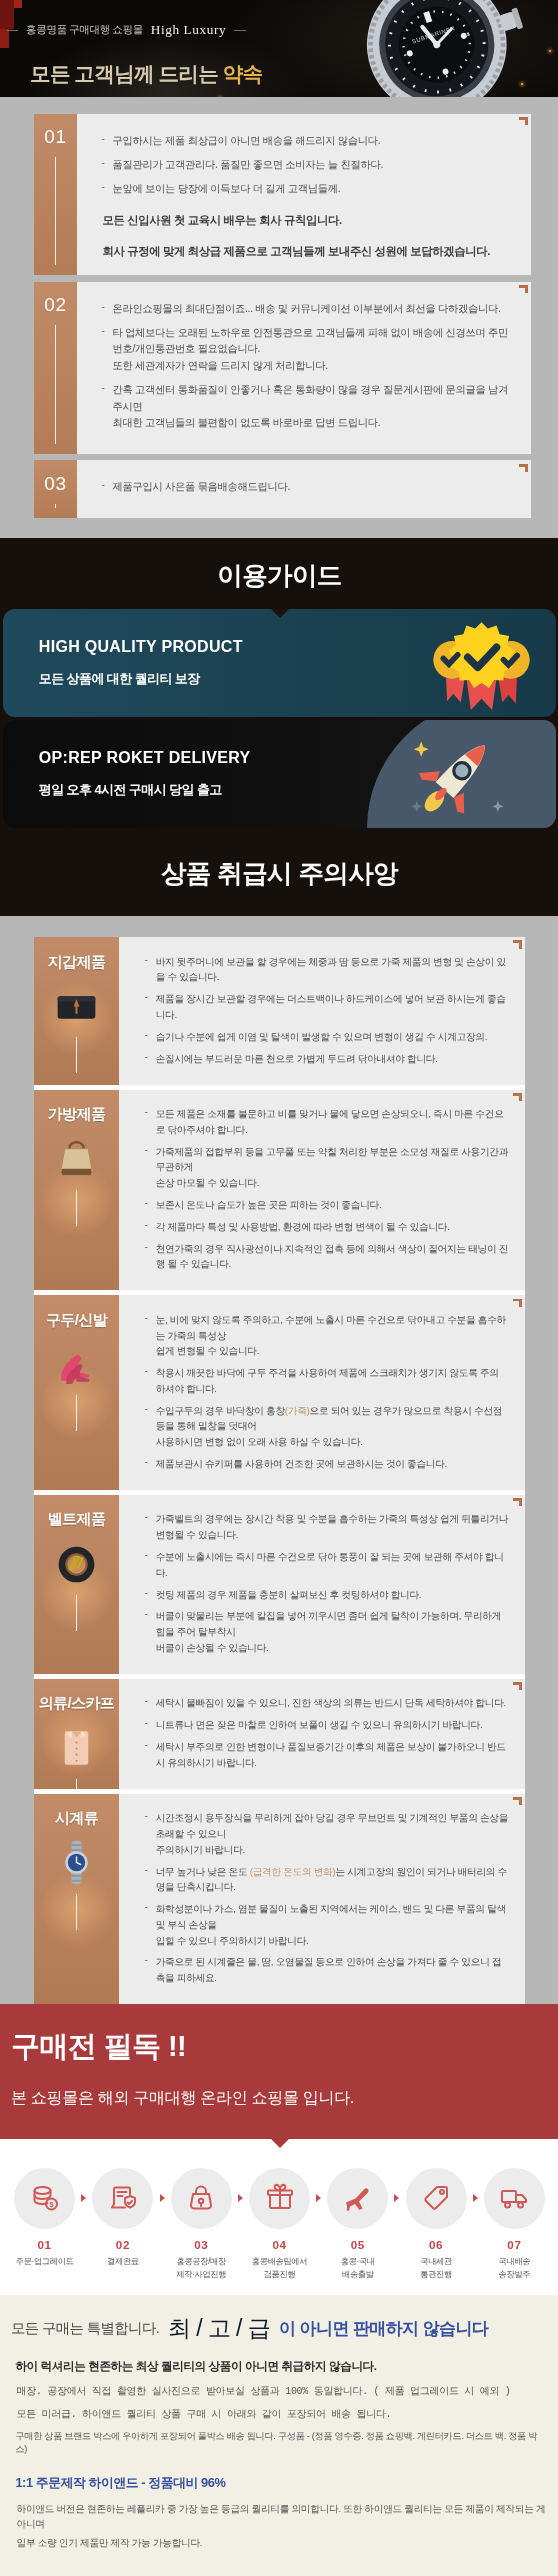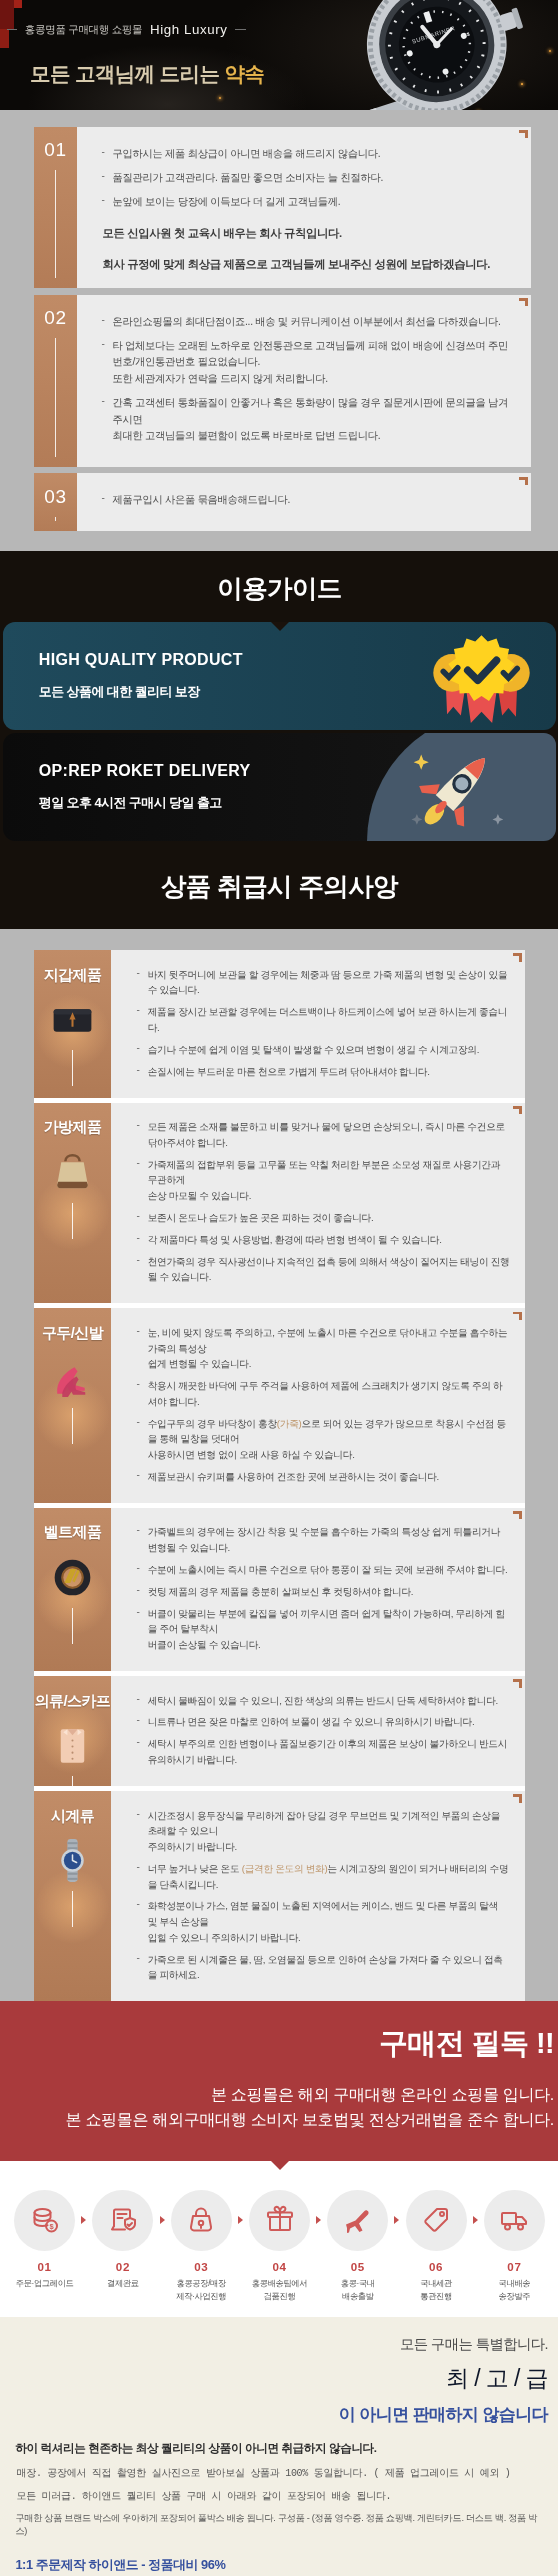--- a/index.html
+++ b/index.html
@@ -1,22 +1,22 @@
 <!DOCTYPE html>
 <html style="font-size:9px"><head>
 <meta charset="utf-8">
 <style>
   html,body{margin:0;padding:0;background:#b7b7b7;font-family:"Liberation Sans",sans-serif;}
   .page{width:559px;margin:0 auto;background:#b7b7b7;overflow:hidden;}
 
   
-  .banner{position:relative;height:110px;background:
+  .banner{position:relative;height:97px;background:
     radial-gradient(ellipse 233px 100px at 30% 95%, rgba(120,110,100,.25), transparent 60%),
     radial-gradient(ellipse 277px 122px at 75% 40%, rgba(70,60,50,.35), transparent 70%),
-    #0b0907;overflow:hidden;}
+    #0b0907;overflow:hidden;font-family:Liberation Serif, serif;}
   .deco-squares{position:absolute;left:0;top:0;}
   .deco-squares i{position:absolute;display:block;}
   .dsq1{left:0;top:0;width:14.4px;height:29px;background:#6e1410;}
   .dsq2{left:0;top:29px;width:9px;height:19px;background:#8e1d14;}
   .dsq3{left:14.4px;top:0;width:7.8px;height:7.8px;background:#a32218;}
   .banner-head{position:absolute;left:6.7px;top:22px;width:239px;display:flex;align-items:center;gap:7.8px;}
   .banner-head .rule{flex:1;height:0.6px;background:#6f6f6f;}
   .banner-tagline{color:#c9c7c2;font-size:10.5px;white-space:nowrap;letter-spacing:-0.3px;}
   .banner-brand{color:#f2f1ee;font-size:13.3px;white-space:nowrap;letter-spacing:0.6px;}
   .banner-title{position:absolute;left:30px;top:60px;font-size:20.5px;font-weight:bold;letter-spacing:-0.6px;}
@@ -59,51 +59,51 @@
   .card-h{color:#fff;font-size:16px;font-weight:bold;letter-spacing:0.3px;margin-bottom:14.4px;}
   .card-s{color:#fff;font-size:13px;font-weight:bold;letter-spacing:-0.6px;}
   .card-art{position:absolute;right:15.5px;top:0;height:100%;}
   .planet{position:absolute;right:-72px;top:-22px;width:261px;height:261px;border-radius:50%;background:#46586a;}
   .care-band-title{color:#fff;font-size:25.5px;font-weight:bold;text-align:center;padding:24.4px 0 25.5px 0;letter-spacing:-0.6px;}
 
   
   .care-rows{padding-top:21px;}
   .c-row{display:flex;margin:0 34px;}
   .row-gap{height:5px;background:#ffffff;margin:0 34px;}
-  .c-label-col{width:77px;flex-shrink:0;position:relative;color:#fff;
+  .c-label-col{width:85px;flex-shrink:0;position:relative;color:#fff;
     background:radial-gradient(circle 53px at 50% 55%, #d9a06c 0%, rgba(217,160,108,0) 70%),linear-gradient(180deg,#c18c67,#b07a55);
     display:flex;flex-direction:column;align-items:center;}
   .c-label{font-size:15px;font-weight:bold;margin-top:15.5px;letter-spacing:-0.6px;text-shadow:0 0.6px 1.1px rgba(0,0,0,.25);}
   .c-icon{margin-top:9px;}
   .c-hairline{width:0.6px;background:rgba(255,255,255,.9);flex:1;margin:5.5px 0 0 0;max-height:36px;}
   .c-body{flex:1;background:#ececec;position:relative;padding:16.6px 15.5px 12.2px 25.5px;}
   .c-body .bullet{margin-bottom:6.1px;}
   .c-body .bl{font-size:9.7px;line-height:1.62;}
   .tan-text{color:#bd9468;}
 
   
-  .notice{position:relative;background:#a93a3c;color:#fff;text-align:right;padding:23px 5px 28px 11px;}
+  .notice{position:relative;background:#a93a3c;color:#fff;text-align:left;padding:23px 5px 28px 11px;}
   .notice-title{font-size:29px;font-weight:bold;letter-spacing:-0.6px;margin-bottom:19px;}
   .notice-line{font-size:16px;line-height:1.55;letter-spacing:-0.3px;}
   .tail-red{position:absolute;left:50%;bottom:-9px;transform:translateX(-50%);width:0;height:0;
     border-left:9.4px solid transparent;border-right:9.4px solid transparent;border-top:9.4px solid #a93a3c;z-index:4;}
 
   
   .steps-wrap{background:#ffffff;padding:29px 0 14.4px 0;}
   .steps{display:flex;align-items:flex-start;justify-content:center;gap:0;padding:0 10px;}
   .step{width:65px;display:flex;flex-direction:column;align-items:center;}
   .step-circle{width:61px;height:61px;border-radius:50%;background:#ececec;display:flex;align-items:center;justify-content:center;}
   .step-num{color:#c24746;font-size:11.6px;font-weight:bold;margin-top:9px;letter-spacing:0.6px;}
   .step-label{color:#555;font-size:8.3px;line-height:1.55;text-align:center;margin-top:4.4px;letter-spacing:-0.4px;}
   .step-arrow{width:13.3px;height:61px;display:flex;align-items:center;justify-content:center;flex-shrink:0;}
   .step-arrow i{width:0;height:0;border-top:4.4px solid transparent;border-bottom:4.4px solid transparent;border-left:5.5px solid #c4504e;}
 
   
   .premium{background:#f2efe4;padding:18px 11px 25.5px 11px;}
-  .prem-headline{display:flex;align-items:flex-end;gap:9px;margin:0 0 14.4px 0;flex-wrap:nowrap;flex-direction:column;}
+  .prem-headline{display:flex;align-items:center;gap:9px;margin:0 0 14.4px 0;flex-wrap:nowrap;}
   .prem-lead{color:#4a4a4a;font-size:14.4px;letter-spacing:-0.6px;}
   .prem-big{color:#0f172a;font-size:23px;font-weight:normal;letter-spacing:-0.6px;}
   .prem-blue{color:#35509e;font-size:17px;font-weight:bold;letter-spacing:-0.6px;}
   .prem-p1{color:#2e2e2e;font-size:11.6px;font-weight:bold;letter-spacing:-0.4px;margin:0 0 10px 4.4px;}
   .prem-p{color:#555;font-size:10px;letter-spacing:-0.3px;margin:0 0 9px 5.5px;font-family:Liberation Mono, monospace;}
   .prem-p4{color:#555;font-size:9.2px;letter-spacing:-0.3px;margin:0 0 19px 4.4px;}
   .prem-subtitle{color:#35509e;font-size:12.8px;font-weight:bold;letter-spacing:-0.4px;margin:14.4px 0 9px 4.4px;}
   .prem-line{color:#555;font-size:9.7px;letter-spacing:-0.3px;line-height:1.55;margin:0 0 3.9px 5.5px;}
 </style>
 </head>
@@ -557,21 +557,20 @@
             <div class="bl"><span>가죽으로 된 시계줄은 물, 땀, 오염물질 등으로 인하여 손상을 가져다 줄 수 있으니 접촉을 피하세요.</span></div>
           </div>
         </div>
       </div>
     </div>
 
   <div class="notice">
     <div class="notice-title">구매전 필독 !!</div>
     <div id="notice-lines">
         <div class="notice-line">본 쇼핑몰은 해외 구매대행 온라인 쇼핑몰 입니다.</div>
-        <div class="notice-line">본 쇼핑몰은 해외구매대행  소비자 보호법및 전상거래법을 준수 합니다.</div>
       </div>
     <div class="tail-red"></div>
   </div>
 
   <div class="steps-wrap">
     <div class="steps" id="steps">
         <div class="step">
           <div class="step-circle">
             <svg width="32" height="32" viewBox="0 0 58 58">
               <use href="#sym-coins"></use>

